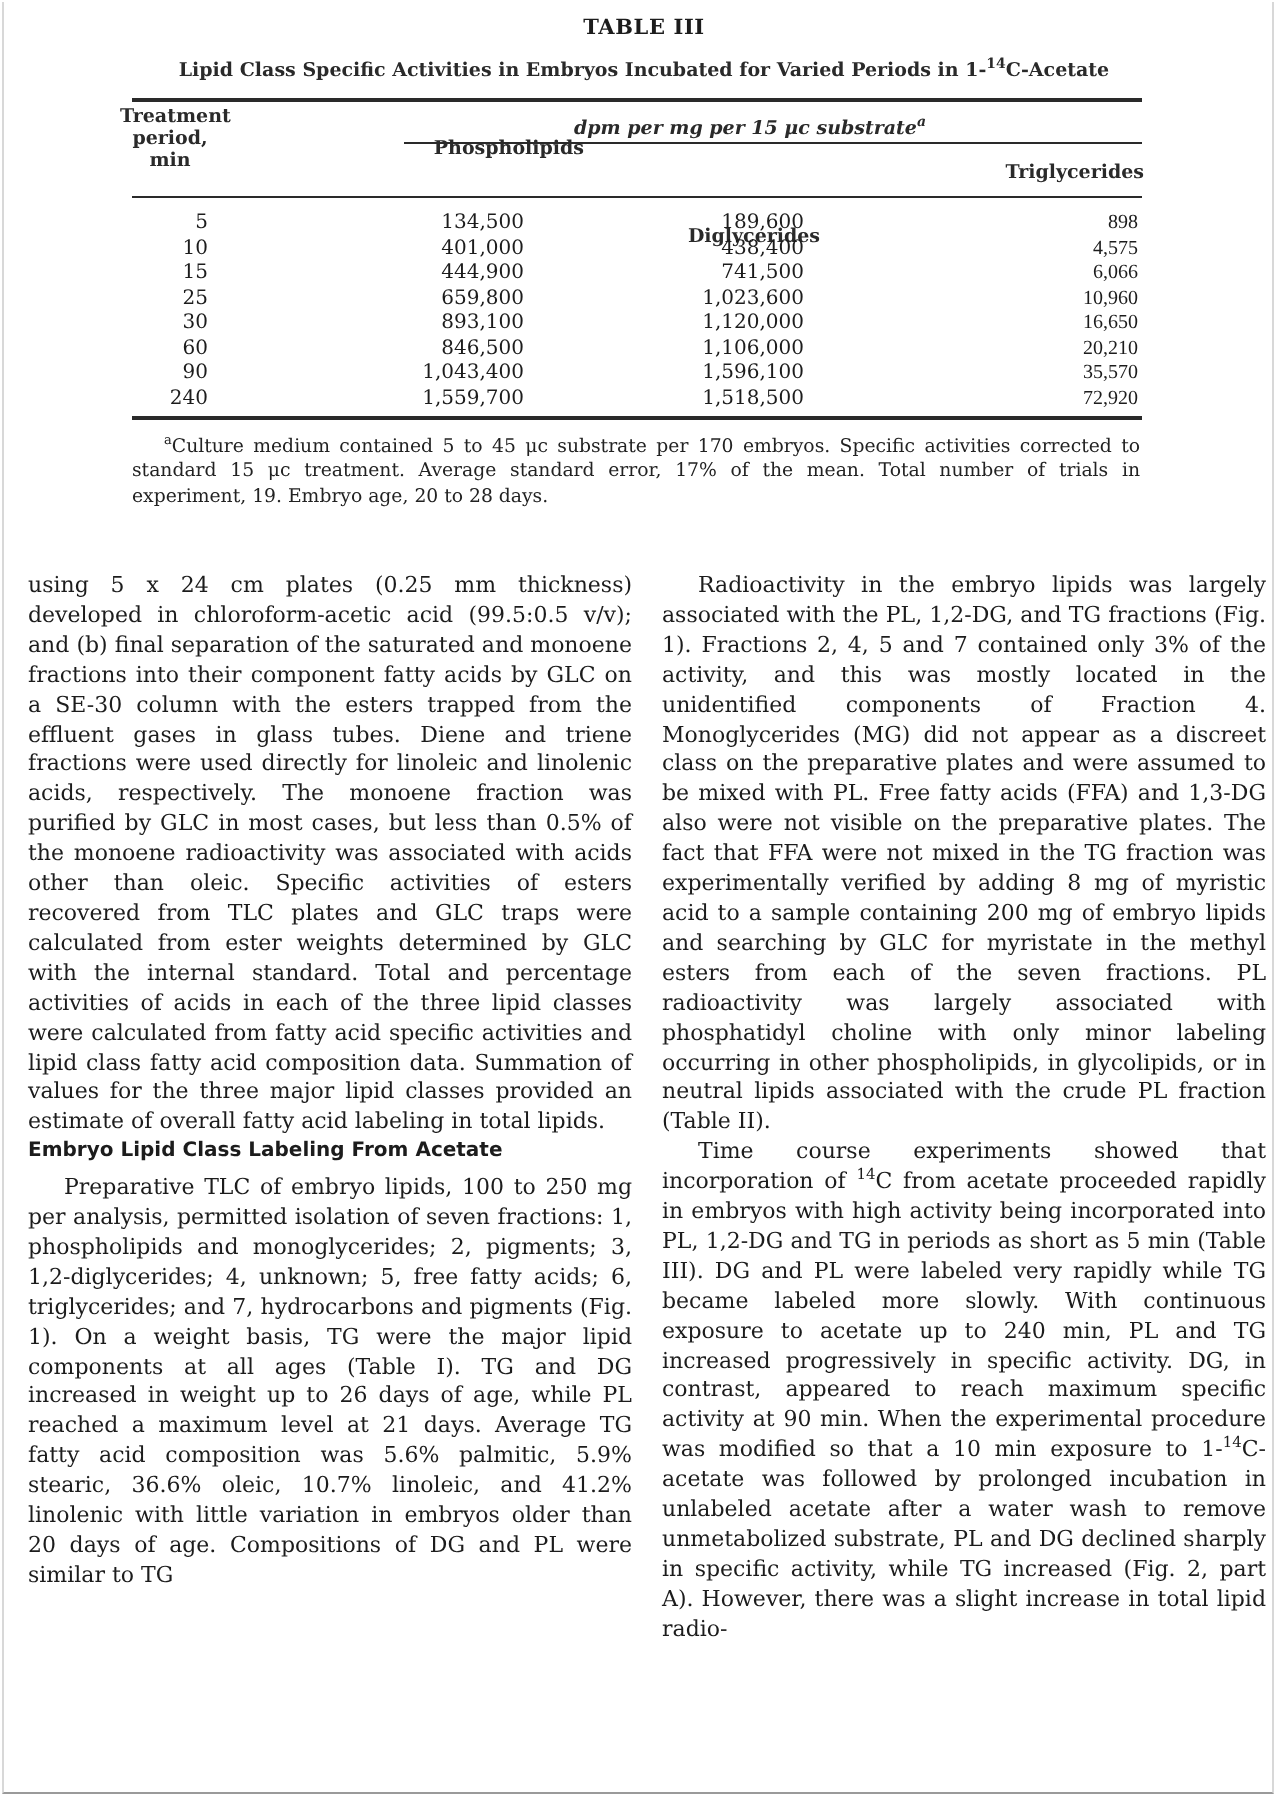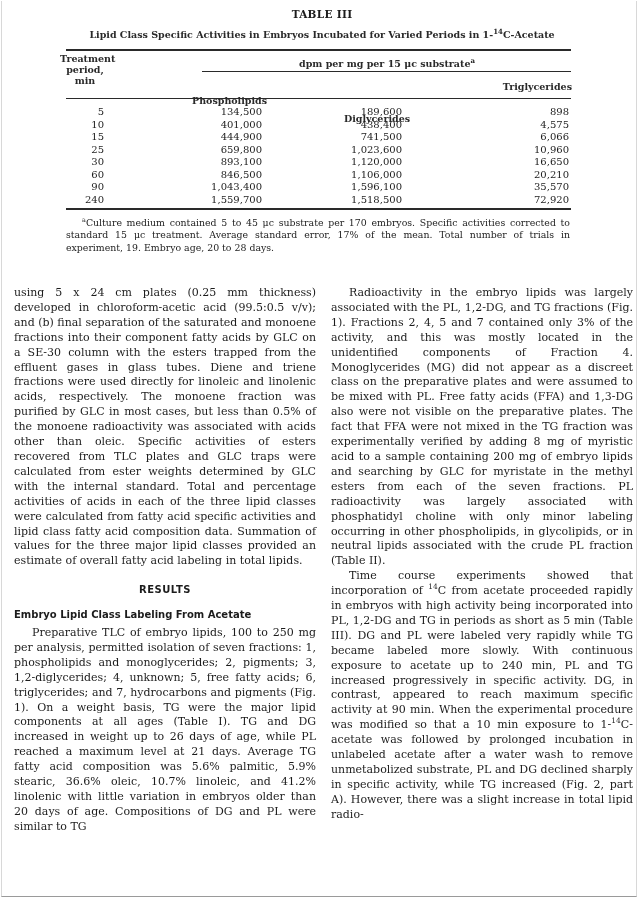--- a/index.html
+++ b/index.html
@@ -23,21 +23,21 @@
   }
   .table-caption sup { font-size: 7px; }
   .rule { position: absolute; background: #2a2a2a; }
   .th { position: absolute; font-size: 9.5px; font-weight: bold; color: #2a2a2a; line-height: 11px; }
   .th sup { font-size: 7px; }
   .row { position: absolute; left: 0; width: 640px; height: 13px; font-size: 10px; }
   .row span { position: absolute; text-align: right; }
   .c0 { left: 60px; width: 42px; }
   .c1 { left: 180px; width: 80px; }
   .c2 { left: 320px; width: 80px; }
-  .c3 { left: 480px; width: 87px; }
+  .c3 { left: 480px; width: 87px; font-family: Liberation Serif, serif; }
   .footnote {
     position: absolute; left: 64px; width: 504px; top: 213px;
     font-size: 9.4px; line-height: 12.3px; text-indent: 16px; text-align: justify; color: #222;
   }
   .footnote sup { font-size: 6.5px; }
   .col {
     position: absolute; top: 285px; width: 302px;
     font-size: 11px; line-height: 14.9px; text-align: justify; color: #1c1c1c;
   }
   .col.left { left: 12px; }
@@ -62,23 +62,23 @@
   <div class="table-title">TABLE III</div>
   <div class="table-caption"><span>Lipid Class Specific Activities in Embryos Incubated for Varied Periods in 1-</span><sup>14</sup><span>C-Acetate</span></div>
 
   <div class="rule" style="left:64px; top:48px; width:505px; height:2px;"></div>
 
   <div class="th" style="left:58px; top:52px; width:50px; text-align:center;">
     <div>Treatment</div>
     <div>period,</div>
     <div>min</div>
   </div>
-  <div class="th" style="left:200px; top:54px; width:370px; text-align:center;"><span>dpm per mg per 15 μc substrate</span><sup>a</sup></div>
+  <div class="th" style="left:188px; top:54px; width:370px; text-align:center;font-style:italic;"><span>dpm per mg per 15 μc substrate</span><sup>a</sup></div>
   <div class="rule" style="left:200px; top:70px; width:369px; height:1px;"></div>
-  <div class="th" style="left:190px; top:94px; width:100px; text-align:left;">Phospholipids</div>
+  <div class="th" style="left:190px; top:68px; width:100px; text-align:right;">Phospholipids</div>
   <div class="th" style="left:330px; top:80px; width:90px; text-align:center;margin-top:32px;">Diglycerides</div>
   <div class="th" style="left:490px; top:80px; width:80px; text-align:right;">Triglycerides</div>
 
   <div class="rule" style="left:64px; top:97px; width:505px; height:1px;"></div>
 
   <div class="row" style="top:105px;">
     <span class="c0">5</span>
     <span class="c1">134,500</span>
     <span class="c2">189,600</span>
     <span class="c3">898</span>
@@ -125,21 +125,20 @@
     <span class="c2">1,518,500</span>
     <span class="c3">72,920</span>
   </div>
 
   <div class="rule" style="left:64px; top:207px; width:505px; height:2px;"></div>
 
   <div class="footnote"><sup>a</sup><span>Culture medium contained 5 to 45 μc substrate per 170 embryos. Specific activities corrected to standard 15 μc treatment. Average standard error, 17% of the mean. Total number of trials in experiment, 19. Embryo age, 20 to 28 days.</span></div>
 
   <div class="col left">
     <p>using 5 x 24 cm plates (0.25 mm thickness) developed in chloroform-acetic acid (99.5:0.5 v/v); and (b) final separation of the saturated and monoene fractions into their component fatty acids by GLC on a SE-30 column with the esters trapped from the effluent gases in glass tubes. Diene and triene fractions were used directly for linoleic and linolenic acids, respectively. The monoene fraction was purified by GLC in most cases, but less than 0.5% of the monoene radioactivity was associated with acids other than oleic. Specific activities of esters recovered from TLC plates and GLC traps were calculated from ester weights determined by GLC with the internal standard. Total and percentage activities of acids in each of the three lipid classes were calculated from fatty acid specific activities and lipid class fatty acid composition data. Summation of values for the three major lipid classes provided an estimate of overall fatty acid labeling in total lipids.</p>
-    <div class="results-heading">RESULTS</div>
     <div class="sub-heading">Embryo Lipid Class Labeling From Acetate</div>
     <p class="indent">Preparative TLC of embryo lipids, 100 to 250 mg per analysis, permitted isolation of seven fractions: 1, phospholipids and monoglycerides; 2, pigments; 3, 1,2-diglycerides; 4, unknown; 5, free fatty acids; 6, triglycerides; and 7, hydrocarbons and pigments (Fig. 1). On a weight basis, TG were the major lipid components at all ages (Table I). TG and DG increased in weight up to 26 days of age, while PL reached a maximum level at 21 days. Average TG fatty acid composition was 5.6% palmitic, 5.9% stearic, 36.6% oleic, 10.7% linoleic, and 41.2% linolenic with little variation in embryos older than 20 days of age. Compositions of DG and PL were similar to TG</p>
   </div>
 
   <div class="col right">
     <p class="indent">Radioactivity in the embryo lipids was largely associated with the PL, 1,2-DG, and TG fractions (Fig. 1). Fractions 2, 4, 5 and 7 contained only 3% of the activity, and this was mostly located in the unidentified components of Fraction 4. Monoglycerides (MG) did not appear as a discreet class on the preparative plates and were assumed to be mixed with PL. Free fatty acids (FFA) and 1,3-DG also were not visible on the preparative plates. The fact that FFA were not mixed in the TG fraction was experimentally verified by adding 8 mg of myristic acid to a sample containing 200 mg of embryo lipids and searching by GLC for myristate in the methyl esters from each of the seven fractions. PL radioactivity was largely associated with phosphatidyl choline with only minor labeling occurring in other phospholipids, in glycolipids, or in neutral lipids associated with the crude PL fraction (Table II).</p>
     <p class="indent"><span>Time course experiments showed that incorporation of </span><sup>14</sup><span>C from acetate proceeded rapidly in embryos with high activity being incorporated into PL, 1,2-DG and TG in periods as short as 5 min (Table III). DG and PL were labeled very rapidly while TG became labeled more slowly. With continuous exposure to acetate up to 240 min, PL and TG increased progressively in specific activity. DG, in contrast, appeared to reach maximum specific activity at 90 min. When the experimental procedure was modified so that a 10 min exposure to 1-</span><sup>14</sup><span>C-acetate was followed by prolonged incubation in unlabeled acetate after a water wash to remove unmetabolized substrate, PL and DG declined sharply in specific activity, while TG increased (Fig. 2, part A). However, there was a slight increase in total lipid radio-</span></p>
   </div>
 
 </div>

